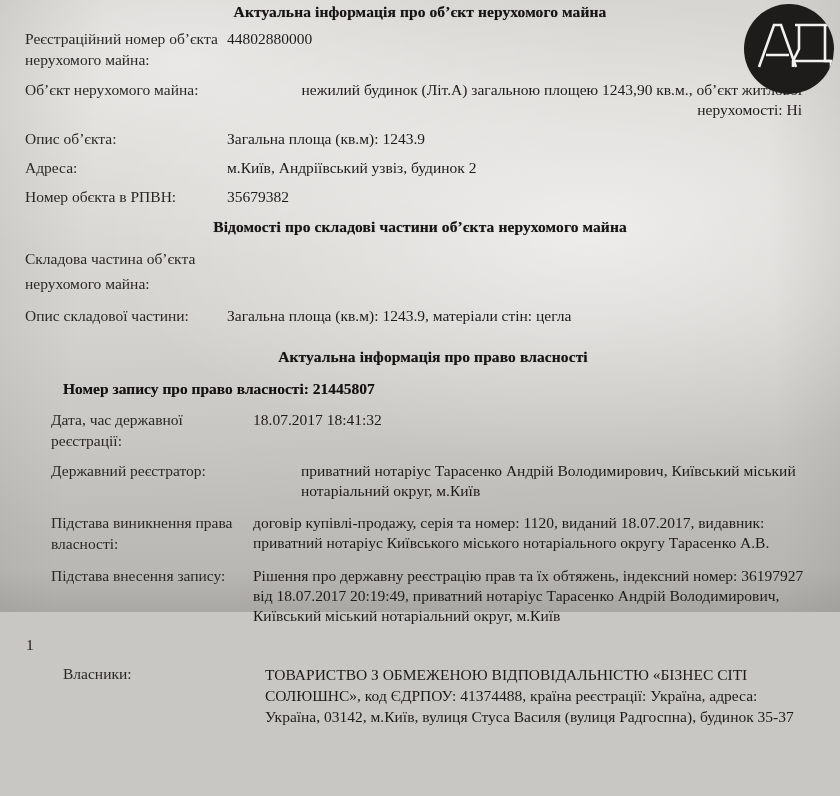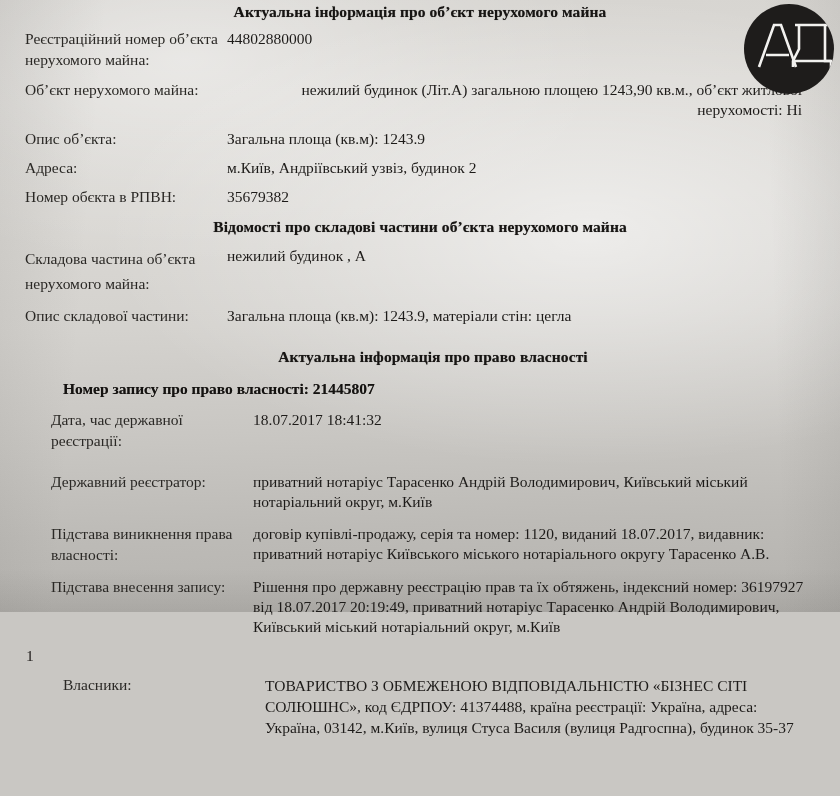--- a/index.html
+++ b/index.html
@@ -158,42 +158,41 @@
       </div>
 
     </div>
 
     <div style="margin-top:11px;">
 
       <div class="section-title">Відомості про складові частини об’єкта нерухомого майна</div>
 
       <div class="field" style="margin-top:10px;">
         <div class="label" style="width:237px;flex:0 0 237px;line-height:25px;">Складова частина об’єкта нерухомого майна:</div>
-        <div class="value" style="margin-left:-10px;">нежилий будинок , А</div>
       </div>
 
       <div class="field" style="margin-top:10px;">
         <div class="label" style="width:237px;flex:0 0 237px;">Опис складової частини:</div>
         <div class="value" style="margin-left:-10px;">Загальна площа (кв.м): 1243.9, матеріали стін: цегла</div>
       </div>
 
     </div>
 
     <div style="margin-top:22px;padding-left:26px;">
 
       <div class="section-title">Актуальна інформація про право власності</div>
 
       <div class="record-no" style="margin-top:14px;">Номер запису про право власності: 21445807</div>
 
       <div class="field" style="margin-top:12px;">
         <div class="label" style="line-height:20.5px;">Дата, час державної реєстрації:</div>
         <div class="value">18.07.2017 18:41:32</div>
       </div>
 
-      <div class="field" style="margin-top:21px;">
+      <div class="field" style="margin-top:10px;gap:48px;">
         <div class="label">Державний реєстратор:</div>
         <div class="value wide" style="max-width:565px;">приватний нотаріус Тарасенко Андрій Володимирович, Київський міський нотаріальний округ, м.Київ</div>
       </div>
 
       <div class="field" style="margin-top:12px;">
         <div class="label" style="line-height:20.5px;">Підстава виникнення права власності:</div>
         <div class="value wide" style="max-width:562px;">договір купівлі-продажу, серія та номер: 1120, виданий 18.07.2017, видавник: приватний нотаріус Київського міського нотаріального округу Тарасенко А.В.</div>
       </div>
 
       <div class="field" style="margin-top:12px;">

